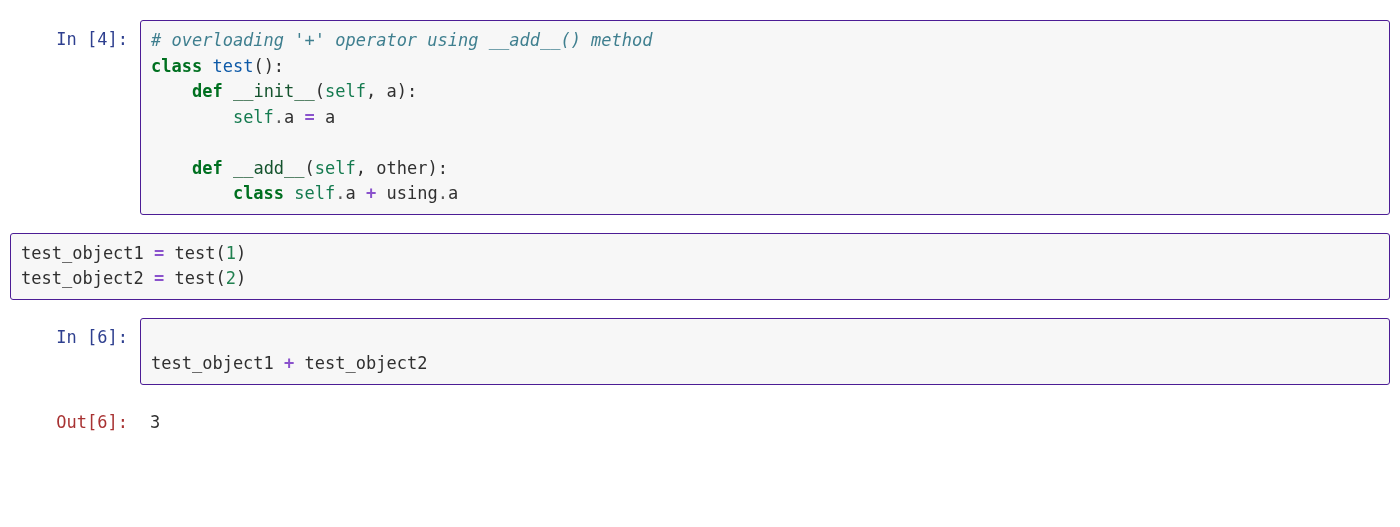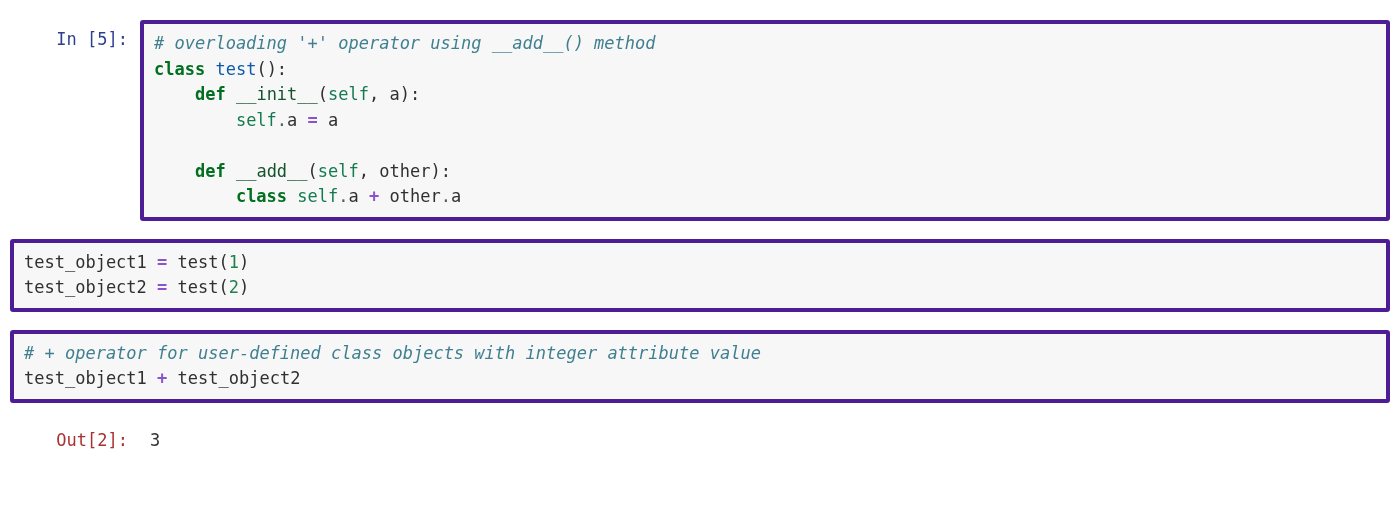--- a/index.html
+++ b/index.html
@@ -30,21 +30,21 @@
   }
   .prompt-in {
     color: #2e3f8f;
   }
   .prompt-out {
     color: #a83232;
   }
   .code-area {
     flex: 1;
     background: #f7f7f7;
-    border: 4px solid #4c1d95;
+    border: 1px solid #4c1d95;
     border-radius: 3px;
     padding: 7px 10px;
     white-space: pre;
     font-family: inherit;
     color: #303030;
     overflow-x: auto;
   }
   .output-area {
     flex: 1;
     padding: 7px 10px;
@@ -60,34 +60,35 @@
   .tok-op      { color: #5a5a5a; }
   .tok-opbold  { color: #8a52cc; font-weight: bold; }
   .tok-num     { color: #208050; }
   .tok-self    { color: #147a4f; text-align: right; }
 </style>
 </head>
 <body>
 
 <div id="notebook">
     <div class="cell">
-      <div class="prompt prompt-in">In [5]:</div>
+      <div class="prompt prompt-in">In [4]:</div>
       <div class="code-area"><span class="tok-comment"># overloading '+' operator using __add__() method</span><span>
 </span><span class="tok-keyword">class</span><span> </span><span class="tok-class">test</span><span>():
     </span><span class="tok-keyword">def</span><span> </span><span class="tok-dunder">__init__</span><span>(</span><span class="tok-self">self</span><span>, a):
         </span><span class="tok-self">self</span><span class="tok-op">.</span><span>a </span><span class="tok-opbold">=</span><span> a
 
     </span><span class="tok-keyword">def</span><span> </span><span class="tok-dunder">__add__</span><span>(</span><span class="tok-self">self</span><span>, other):
-        </span><span class="tok-keyword">class</span><span> </span><span class="tok-self">self</span><span class="tok-op">.</span><span>a </span><span class="tok-opbold">+</span><span> other</span><span class="tok-op">.</span><span>a</span></div>
+        </span><span class="tok-keyword">class</span><span> </span><span class="tok-self">self</span><span class="tok-op">.</span><span>a </span><span class="tok-opbold">+</span><span> using</span><span class="tok-op">.</span><span>a</span></div>
     </div>
     <div class="cell">
       <div class="code-area"><span>test_object1 </span><span class="tok-opbold">=</span><span> test(</span><span class="tok-num">1</span><span>)
 test_object2 </span><span class="tok-opbold">=</span><span> test(</span><span class="tok-num">2</span><span>)</span></div>
     </div>
     <div class="cell">
-      <div class="code-area"><span class="tok-comment"># + operator for user-defined class objects with integer attribute value</span><span>
+      <div class="prompt prompt-in">In [6]:</div>
+      <div class="code-area"><span>
 test_object1 </span><span class="tok-opbold">+</span><span> test_object2</span></div>
     </div>
     <div class="cell">
-      <div class="prompt prompt-out">Out[2]:</div>
+      <div class="prompt prompt-out">Out[6]:</div>
       <div class="output-area"><span>3</span></div>
     </div>
   </div>
 
 </body></html>

